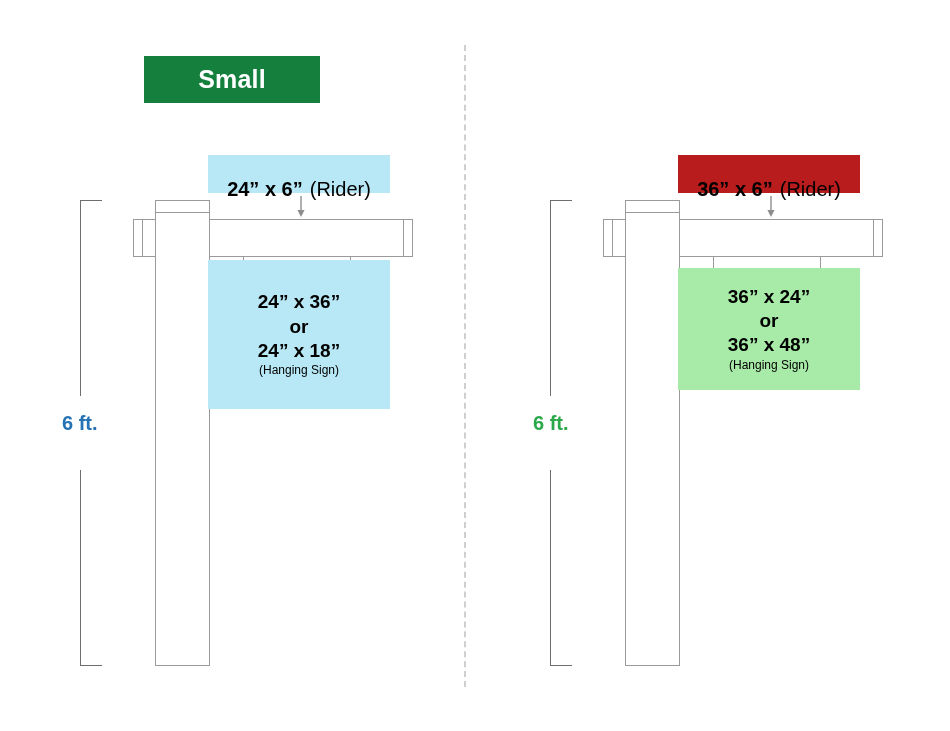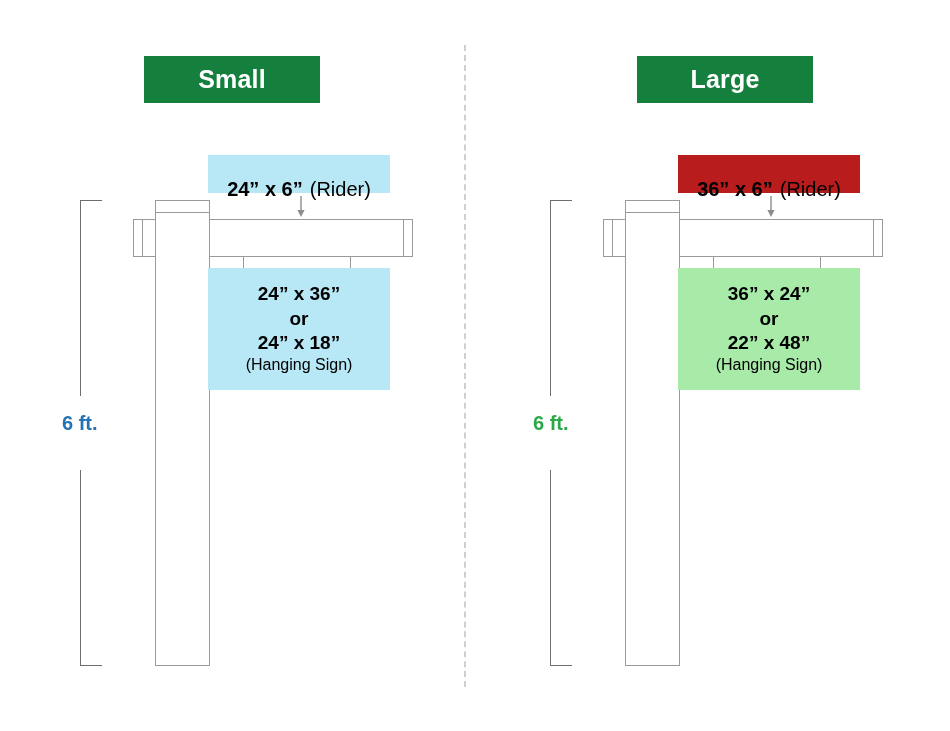--- a/index.html
+++ b/index.html
@@ -59,21 +59,21 @@
   .callout .ln {
     display: block;
     white-space: nowrap;
   }
   .callout .bold {
     font-weight: 700;
     font-size: 19px;
   }
   .callout .light {
     font-weight: 400;
-    font-size: 16px;
+    font-size: 12px;
   }
   .rider-row {
     display: flex;
     align-items: baseline;
     justify-content: center;
     gap: 7px;
     white-space: nowrap;
   }
   .rider-row .dim {
     font-weight: 700;
@@ -155,39 +155,38 @@
     <div class="line" style="left:142px; top:220px; width:1px; height:36px;"></div>
 
     <div class="rect" style="left:155px; top:200px; width:55px; height:466px;"></div>
 
     <div class="line" style="left:156px; top:212px; width:53px; height:1px;"></div>
 
     <div class="line" style="left:243px; top:257px; width:1px; height:25px;"></div>
     <div class="line" style="left:350px; top:257px; width:1px; height:25px;"></div>
   </div>
 
-  <div class="callout" style="left:208px; top:268px; width:182px; height:122px; background:#b8e7f5;">
+  <div class="callout" style="left:208px; top:260px; width:182px; height:149px; background:#b8e7f5;">
     <span class="ln bold">24” x 36”</span>
     <span class="ln bold">or</span>
     <span class="ln bold">24” x 18”</span>
     <span class="ln light">(Hanging Sign)</span>
   </div>
 
   <div class="bracket-seg" style="left:80px; top:200px; width:22px; height:196px;">
     <div class="vbar"></div>
     <div class="cap" style="top:0;"></div>
   </div>
 
   <div class="bracket-seg" style="left:80px; top:470px; width:22px; height:196px;">
     <div class="vbar"></div>
     <div class="cap" style="bottom:0;"></div>
   </div>
   <div class="bracket-label" style="left:62px; top:412px; color:#2573b5;">6 ft.</div>
 
-  <div class="banner" style="left:637px; top:56px; width:176px;">Large</div>
 
   <div class="callout" style="left:678px; top:155px; width:182px; height:38px; background:#b91c1c;">
     <div class="rider-row">
       <span class="dim">36” x 6”</span>
       <span class="paren">(Rider)</span>
     </div>
   </div>
 
   <svg class="art" style="left:764px; top:196px;" width="14" height="22">
     <line x1="7" y1="0" x2="7" y2="15" stroke="#8d8d8d" stroke-width="1.4"></line>
@@ -201,21 +200,21 @@
     <div class="line" style="left:142px; top:220px; width:1px; height:36px;"></div>
     <div class="rect" style="left:155px; top:200px; width:55px; height:466px;"></div>
     <div class="line" style="left:156px; top:212px; width:53px; height:1px;"></div>
     <div class="line" style="left:243px; top:257px; width:1px; height:25px;"></div>
     <div class="line" style="left:350px; top:257px; width:1px; height:25px;"></div>
   </div>
 
   <div class="callout" style="left:678px; top:268px; width:182px; height:122px; background:#a8eaa8;">
     <span class="ln bold">36” x  24”</span>
     <span class="ln bold">or</span>
-    <span class="ln bold">22” x 48”</span>
+    <span class="ln bold">36” x 48”</span>
     <span class="ln light">(Hanging Sign)</span>
   </div>
 
   <div class="bracket-seg" style="left:550px; top:200px; width:22px; height:196px;">
     <div class="vbar"></div>
     <div class="cap" style="top:0;"></div>
   </div>
 
   <div class="bracket-seg" style="left:550px; top:470px; width:22px; height:196px;">
     <div class="vbar"></div>

